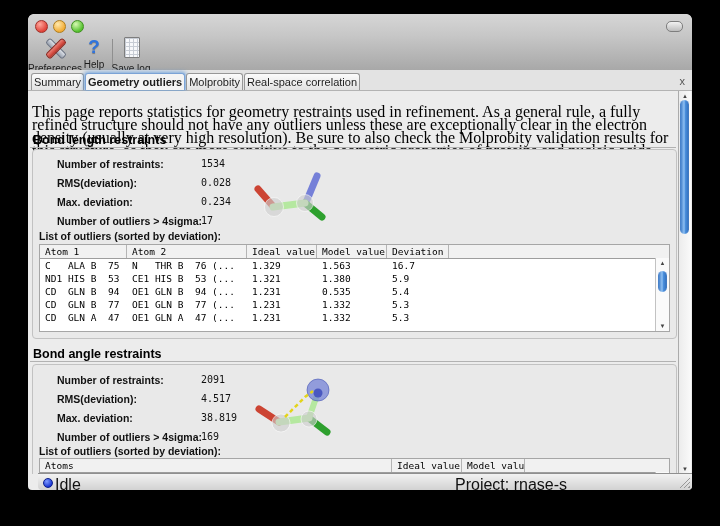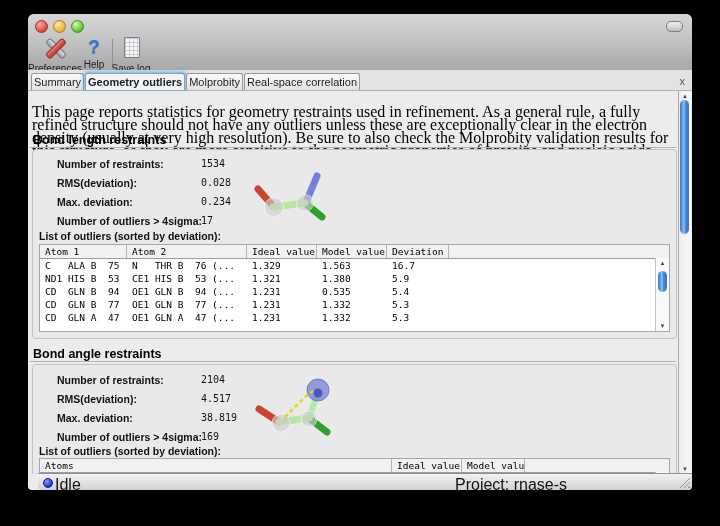--- a/index.html
+++ b/index.html
@@ -216,21 +216,21 @@
         </div>
       </div>
     </div>
 
     <div class="sec-head" style="top:256px;">Bond angle restraints</div>
     <div class="sec-rule" style="top:270px;"></div>
 
     <div class="groupbox" style="top:273px;height:115px;">
       <div class="stat-row" style="top:9px;">
         <span class="stat-label">Number of restraints:</span>
-        <span class="stat-value">2104</span>
+        <span class="stat-value">2091</span>
       </div>
       <div class="stat-row" style="top:28px;">
         <span class="stat-label">RMS(deviation):</span>
         <span class="stat-value">4.517</span>
       </div>
       <div class="stat-row" style="top:47px;">
         <span class="stat-label">Max. deviation:</span>
         <span class="stat-value">38.819</span>
       </div>
       <div class="stat-row" style="top:66px;">

